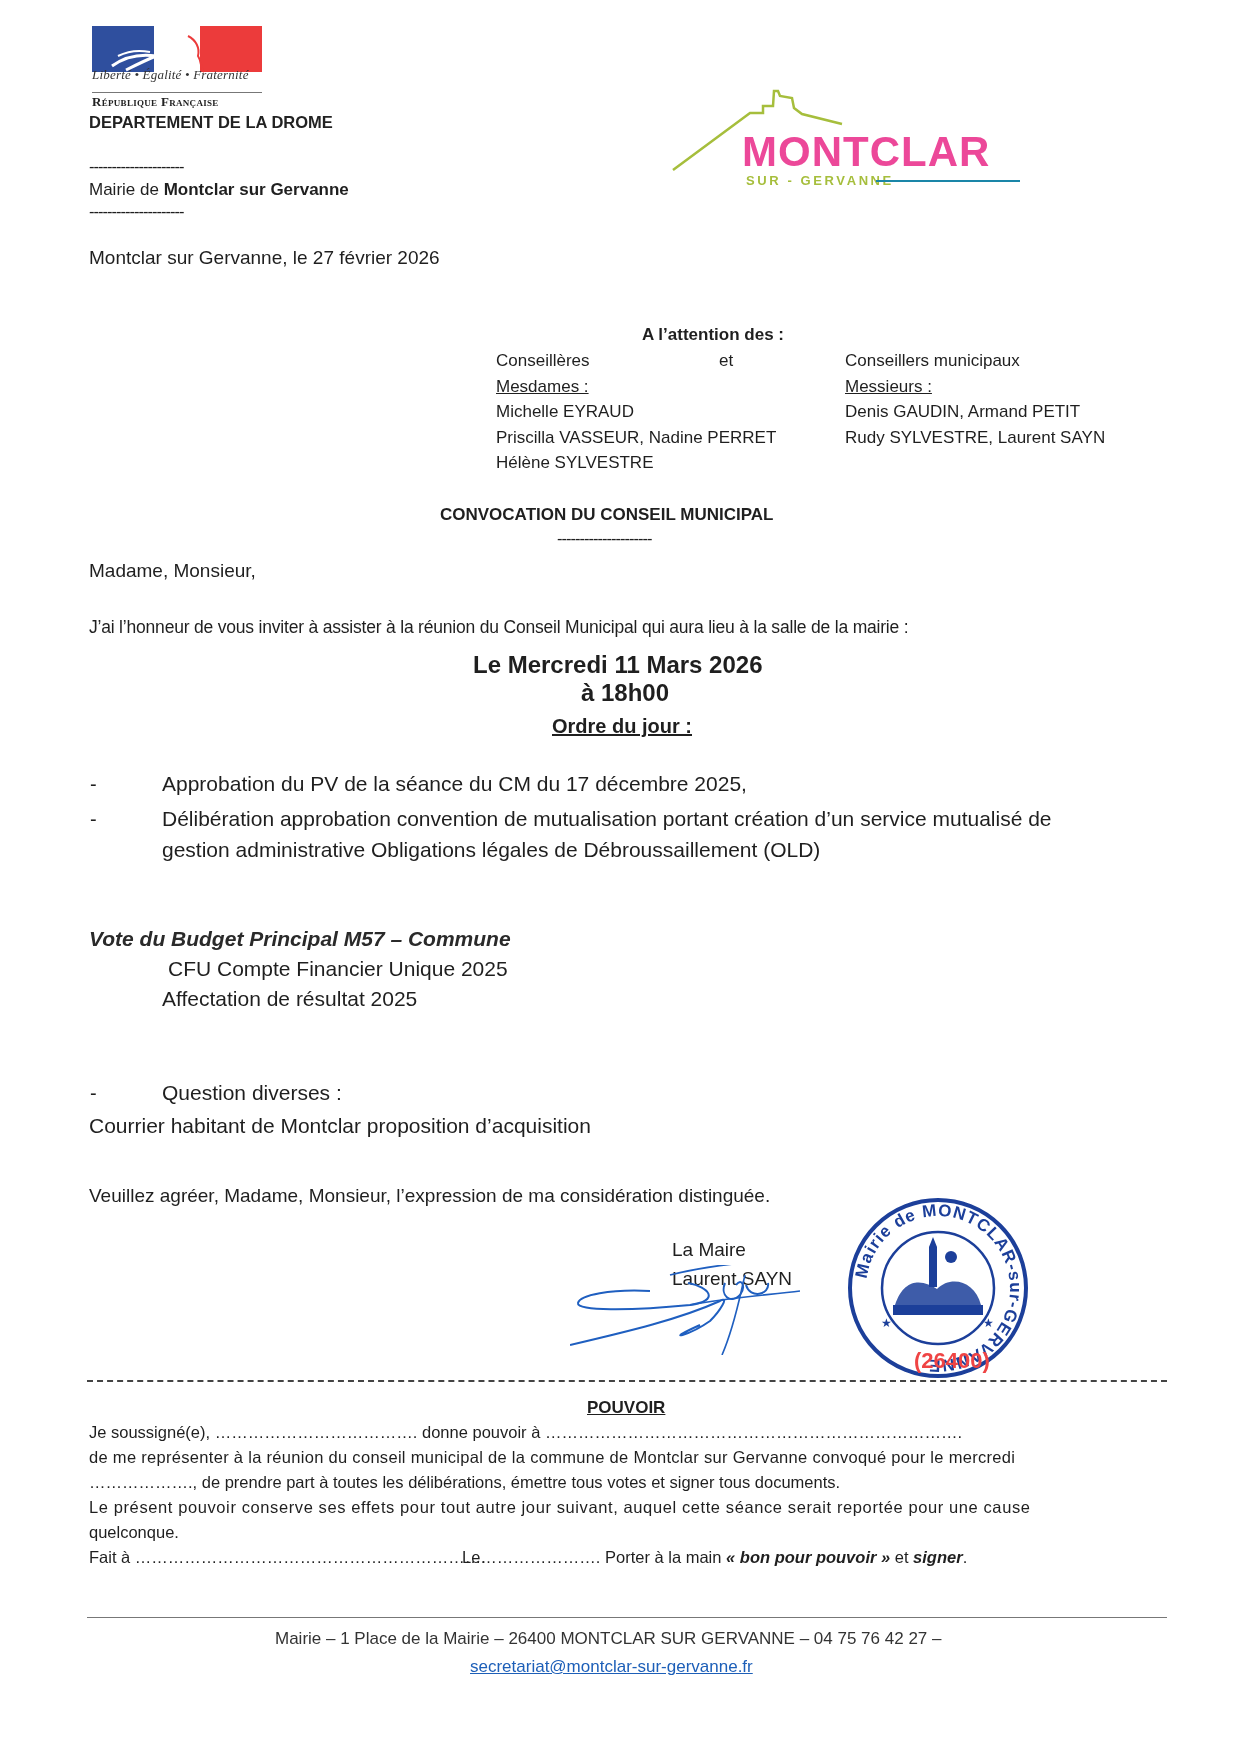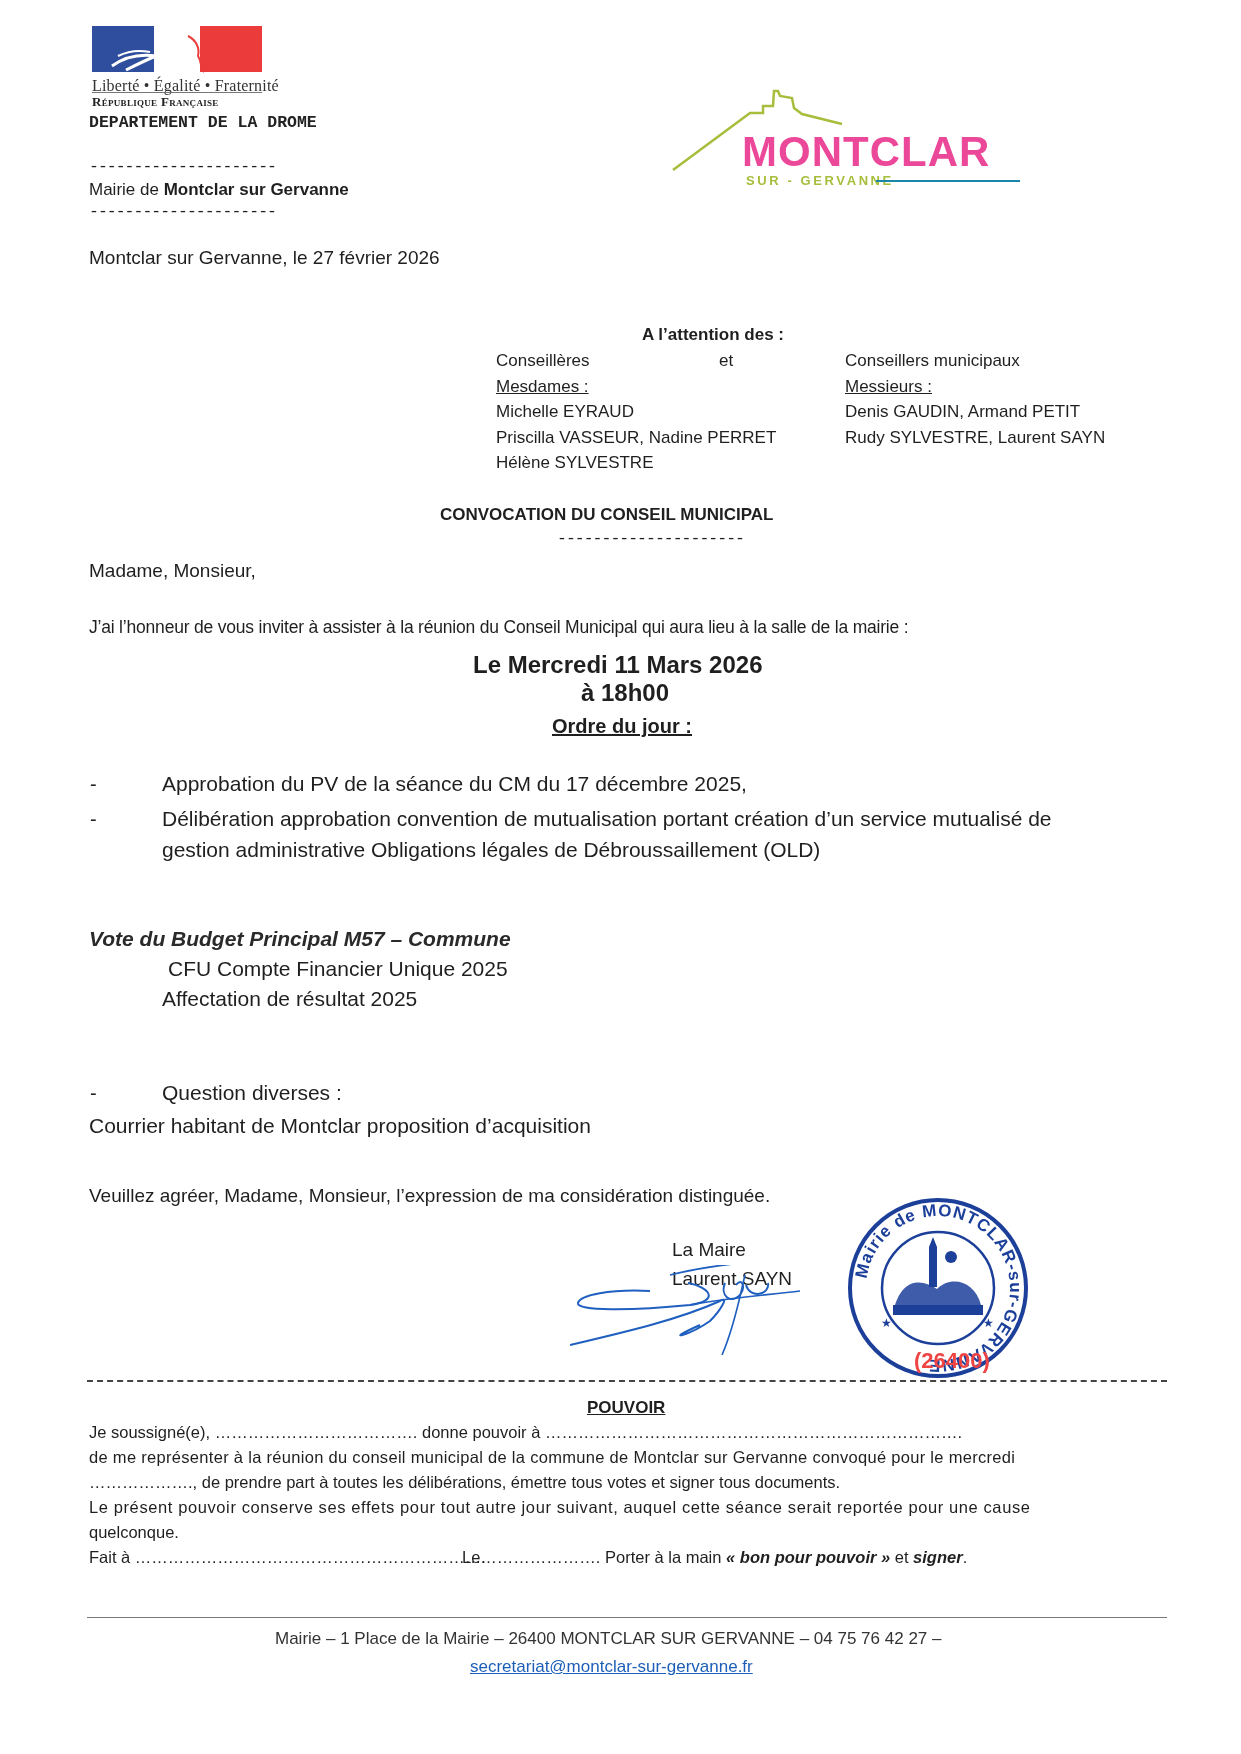--- a/index.html
+++ b/index.html
@@ -1,30 +1,30 @@
 <!DOCTYPE html>
 <html><head>
 <meta charset="utf-8">
 <style>
   html, body { margin: 0; padding: 0; background: #ffffff; }
   body { width: 1241px; height: 1754px; position: relative; overflow: hidden;
          font-family: "Liberation Sans", sans-serif; color: #1f1f1f; }
   .abs { position: absolute; white-space: nowrap; }
   .f19 { font-size: 19px; }
   .f17 { font-size: 17px; }
-  .f16 { font-size: 16.5px; font-family: Liberation Mono, monospace; }
+  .f16 { font-size: 16.5px; }
   .f21 { font-size: 21px; }
   .bold { font-weight: bold; }
   .u { text-decoration: underline; }
   .condensed { font-family: "Liberation Sans Narrow", "Liberation Sans", sans-serif; }
 
   
   .marianne { position: absolute; left: 92px; top: 26px; width: 170px; height: 48px; }
-  .mot { position: absolute; left: 92px; top: 77px; font-family: "Liberation Serif", serif;
-         font-size: 16px; color: #333; white-space: nowrap; letter-spacing: .2px; }
+  .mot { position: absolute; left: 92px; top: 67px; font-family: "Liberation Serif", serif;
+         font-style: italic; font-size: 13px; color: #333; white-space: nowrap; letter-spacing: .2px; }
   .mot-rule { position: absolute; left: 92px; top: 92px; width: 170px; height: 1px; background: #777; }
   .rf { position: absolute; left: 92px; top: 94px; font-family: "Liberation Serif", serif;
         font-size: 13px; color: #222; font-variant: small-caps; font-weight: bold; white-space: nowrap; letter-spacing: .3px; }
 
   
   .mlogo { position: absolute; left: 670px; top: 88px; width: 360px; height: 100px; }
   .mlogo-word { position: absolute; left: 742px; top: 128px; font-size: 42px; font-weight: 900;
                 color: #ec4899; letter-spacing: 1px; white-space: nowrap; }
   .mlogo-sub { position: absolute; left: 746px; top: 173px; font-size: 13px; font-weight: bold;
                color: #a6be3c; letter-spacing: 2.6px; white-space: nowrap; }

